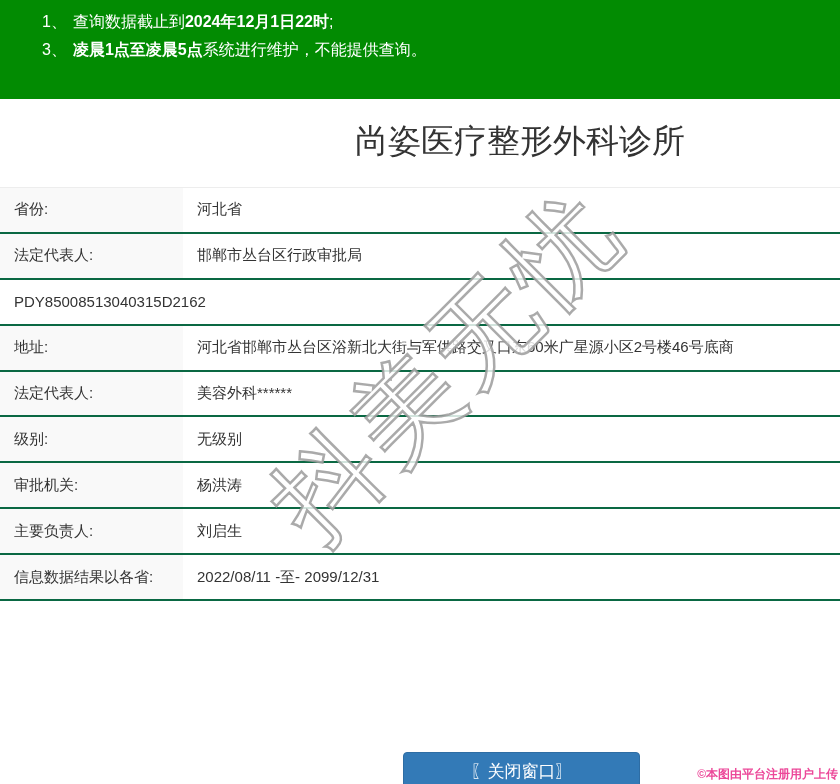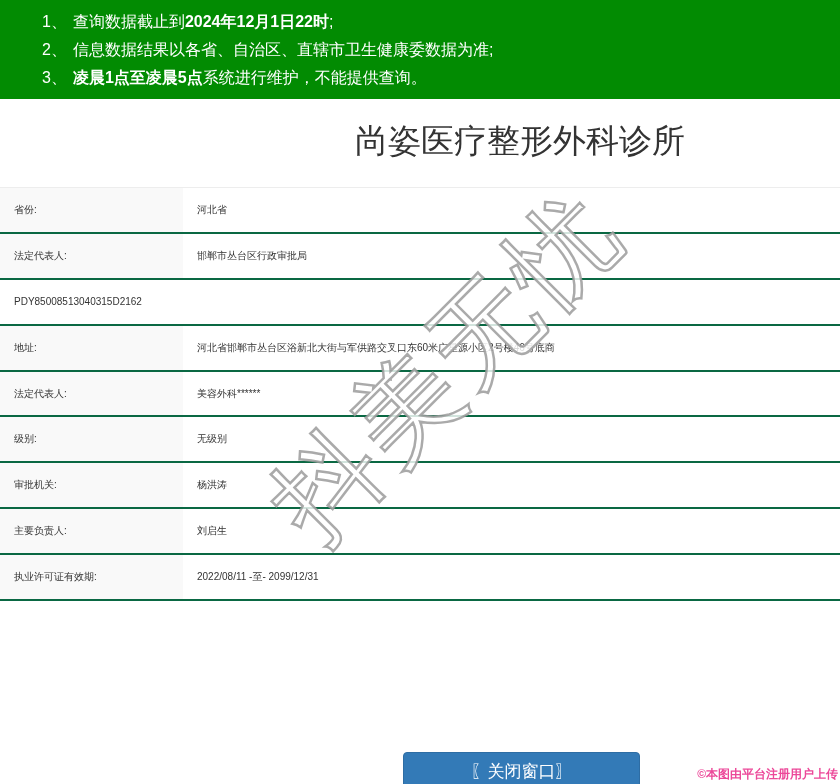--- a/index.html
+++ b/index.html
@@ -48,21 +48,21 @@
   }
   .row{
     display:flex;
     height:45.9px;
     box-sizing:border-box;
     border-bottom:2px solid #0a6843;
     align-items:stretch;
   }
   .cell{
     display:flex;align-items:center;
-    font-size:10px;color:#333333;
+    font-size:15px;color:#333333;
   }
   .cell.label{
     width:183px;
     box-sizing:border-box;
     background:#f9f9f9;
     padding-left:14px;
     flex:none;
   }
   .cell.value{
     flex:1;
@@ -113,23 +113,20 @@
 </head>
 <body>
 
 <div class="viewport">
 
   <div class="banner">
     <div class="notice">
       <span class="num">1、</span><span>查询数据截止到</span><span class="b">2024年12月1日22时</span><span>;</span>
     </div>
     <div class="notice">
-      <span class="num">2、</span><span>信息数据结果以各省、自治区、直辖市卫生健康委数据为准;</span><span class="b"></span><span></span>
-    </div>
-    <div class="notice">
       <span class="num">3、</span><span></span><span class="b">凌晨1点至凌晨5点</span><span>系统进行维护，不能提供查询。</span>
     </div>
   </div>
 
   <div class="page-inner">
 
     <div class="clinic-title">尚姿医疗整形外科诊所</div>
 
     <div class="detail-table">
       <div class="row">
@@ -157,21 +154,21 @@
       </div>
       <div class="row">
         <div class="cell label">审批机关:</div>
         <div class="cell value">杨洪涛</div>
       </div>
       <div class="row">
         <div class="cell label">主要负责人:</div>
         <div class="cell value">刘启生</div>
       </div>
       <div class="row">
-        <div class="cell label">执业许可证有效期:</div>
+        <div class="cell label">信息数据结果以各省:</div>
         <div class="cell value">2022/08/11 -至- 2099/12/31</div>
       </div>
     </div>
 
     <div class="close-btn">〖关闭窗口〗</div>
 
   </div>
 
   <div class="watermark">抖美无忧</div>
 

